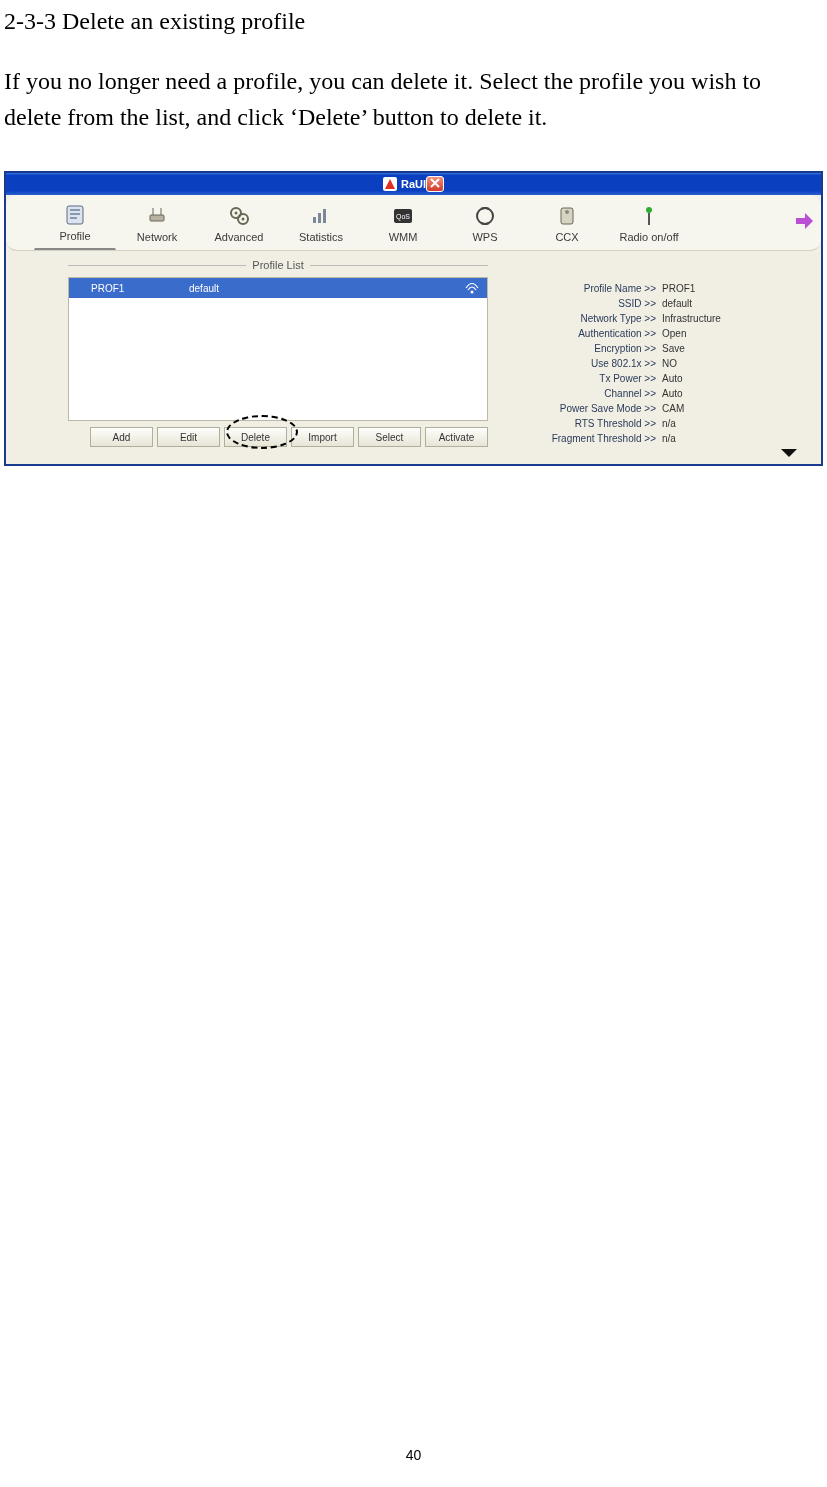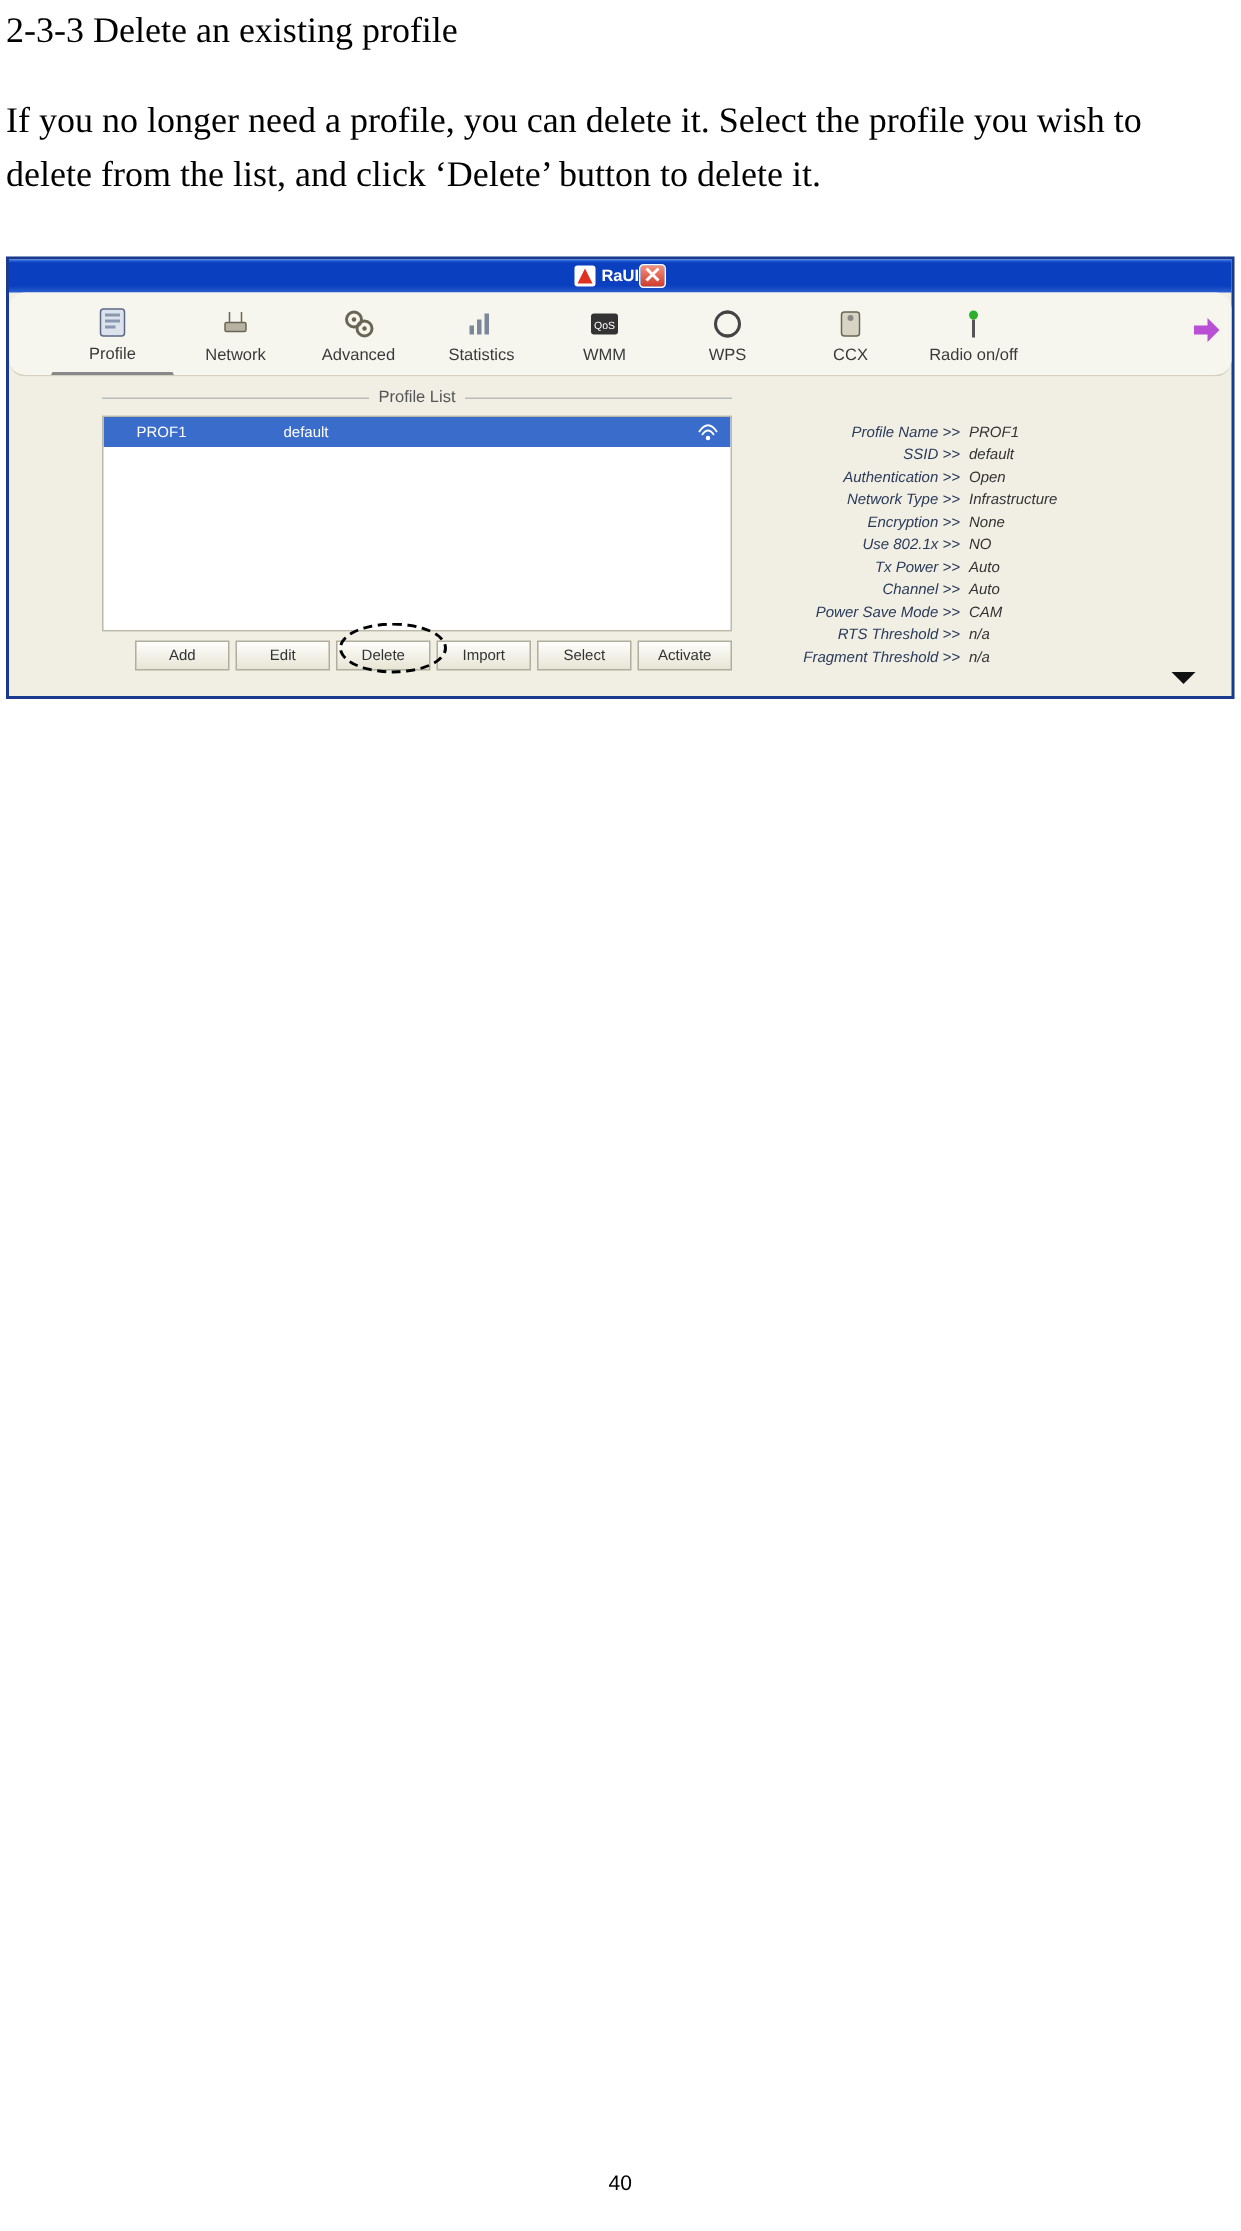--- a/index.html
+++ b/index.html
@@ -133,22 +133,21 @@
     border: 1px solid #b0ae9d;
     font-size: 10px;
     color: #333;
     height: 20px;
     flex: 1;
     display: flex; align-items: center; justify-content: center;
   }
   .btn + .btn { margin-left: 4px; }
   .right-panel {
     flex: 1;
-    padding: 22px 10px 4px 26px;
-    font-style: italic;
+    padding: 22px 10px 4px 42px;
   }
   .detail-row {
     display: flex;
     font-size: 10px;
     color: #444;
     line-height: 1.5;
   }
   .detail-label {
     text-align: right;
     width: 126px;
@@ -343,30 +342,30 @@
     <div class="right-panel">
       <div class="detail-row">
         <span class="detail-label">Profile Name &gt;&gt;</span>
         <span class="detail-value">PROF1</span>
       </div>
       <div class="detail-row">
         <span class="detail-label">SSID &gt;&gt;</span>
         <span class="detail-value">default</span>
       </div>
       <div class="detail-row">
+        <span class="detail-label">Network Type &gt;&gt;</span>
+        <span class="detail-value">Infrastructure</span>
+      </div>
+      <div class="detail-row">
         <span class="detail-label">Authentication &gt;&gt;</span>
         <span class="detail-value">Open</span>
       </div>
       <div class="detail-row">
-        <span class="detail-label">Network Type &gt;&gt;</span>
-        <span class="detail-value">Infrastructure</span>
-      </div>
-      <div class="detail-row">
         <span class="detail-label">Encryption &gt;&gt;</span>
-        <span class="detail-value">None</span>
+        <span class="detail-value">Save</span>
       </div>
       <div class="detail-row">
         <span class="detail-label">Use 802.1x &gt;&gt;</span>
         <span class="detail-value">NO</span>
       </div>
       <div class="detail-row">
         <span class="detail-label">Tx Power &gt;&gt;</span>
         <span class="detail-value">Auto</span>
       </div>
       <div class="detail-row">

